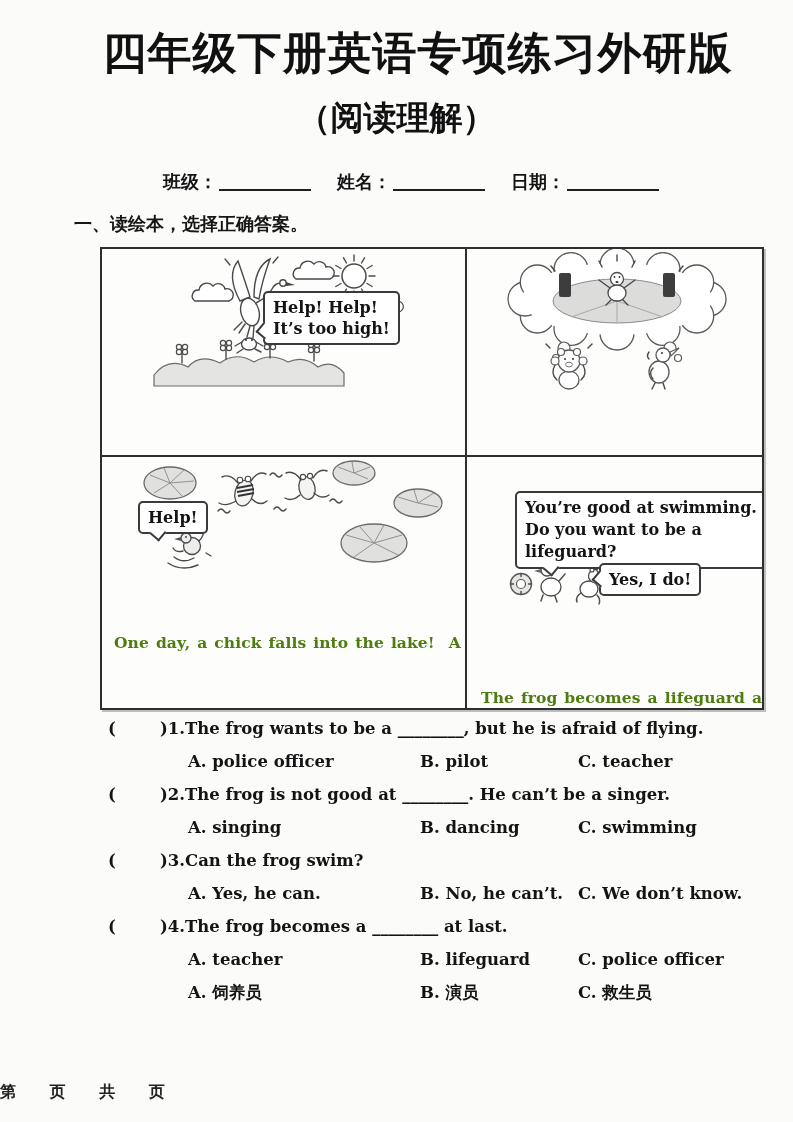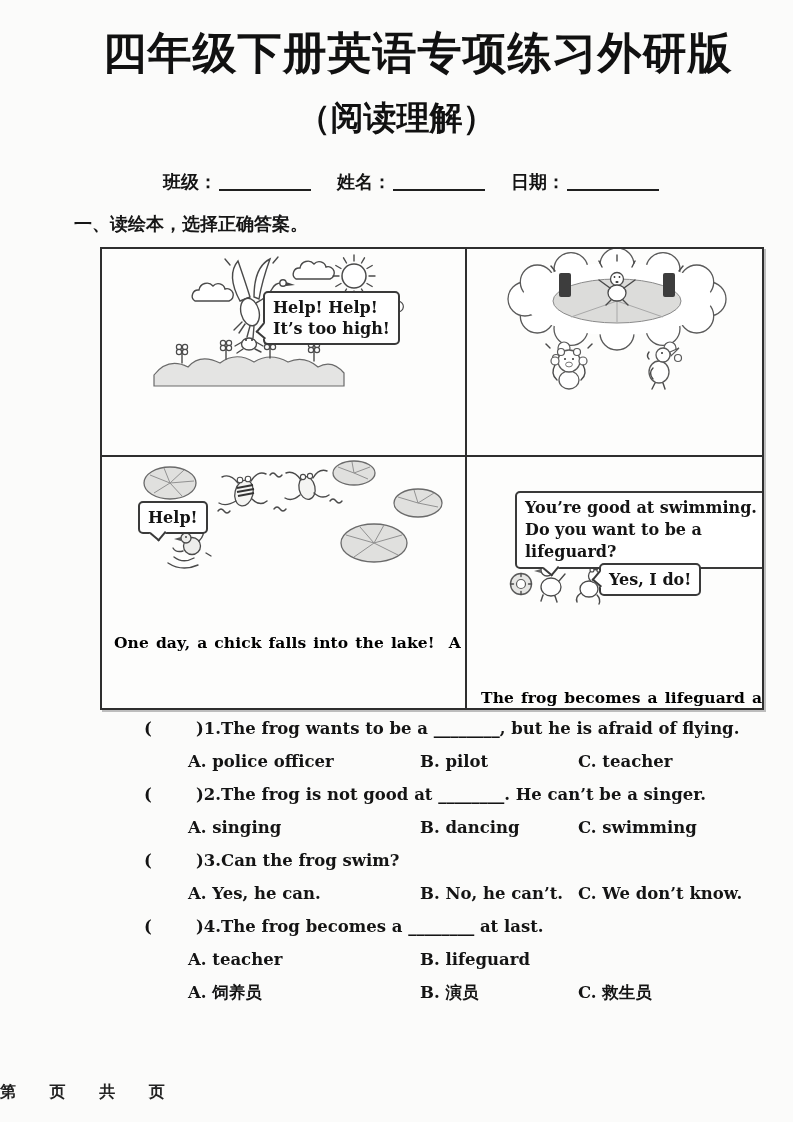--- a/index.html
+++ b/index.html
@@ -41,21 +41,21 @@
     grid-template-columns:365px 1fr;grid-template-rows:208px 1fr;
     background:#fdfdfc;box-shadow:2px 2px 0 #bdbdbd;
   }
   .cell{position:relative;overflow:hidden;}
   .cell.tl,.cell.bl{border-right:2px solid #2e2e2e;}
   .cell.tl,.cell.tr{border-bottom:2px solid #2e2e2e;}
 
   .cap{
     position:absolute;left:12px;font-size:15.5px;font-weight:700;
     letter-spacing:0.1px;word-spacing:1.5px;line-height:38px;
-    white-space:pre;color:#000000;
+    white-space:pre;color:#4d7c0f;
   }
   .cap-tl{top:121px;}
   .cap-tr{top:121px;left:14px;}
   .cap-bl{top:96px;line-height:36px;}
   .cap-br{top:146px;left:14px;}
 
   .bubble{
     position:absolute;border:2px solid #3a3a3a;border-radius:5px;background:#fff;
     font-weight:700;font-size:16px;line-height:21px;padding:4px 8px;
     white-space:nowrap;color:#141414;z-index:3;
@@ -74,21 +74,21 @@
   .b-p4b .tail{left:-7px;top:8px;transform:rotate(40deg);}
 
   svg{position:absolute;}
   .ill-line{fill:none;stroke:#4a4a4a;stroke-width:1.4;stroke-linecap:round;}
 
   
   .questions{
     position:absolute;left:108px;top:712px;width:660px;
     font-size:16.5px;font-weight:700;color:#141414;
   }
-  .q-line{height:33px;line-height:33px;white-space:nowrap;margin-left:36px;}
+  .q-line{height:33px;line-height:33px;white-space:nowrap;}
   .q-line .paren{display:inline-block;width:52px;}
   .q-opts{position:relative;height:33px;line-height:33px;text-align:right;}
   .q-opts .opt{position:absolute;white-space:nowrap;}
   .opt-a{left:80px;} .opt-b{left:312px;} .opt-c{left:470px;}
 
   .footer{
     position:absolute;top:1082px;left:0;width:100%;text-align:left;
     font-family:"DejaVu Sans","Liberation Sans",sans-serif;
     font-size:16px;font-weight:600;letter-spacing:14px;color:#222;
   }
@@ -444,20 +444,21 @@
         <span class="opt opt-b">B. No, he can’t.</span>
         <span class="opt opt-c">C. We don’t know.</span>
       </div>
     </div>
 
     <div class="q">
       <div class="q-line"><span class="paren">(</span><span>)4.</span><span>The frog becomes a ________ at last.</span></div>
       <div class="q-opts">
         <span class="opt opt-a">A. teacher</span>
         <span class="opt opt-b">B. lifeguard</span>
+        <span class="opt opt-c">C. police officer</span>
       </div>
     </div>
 
     <div class="q">
       <div class="q-opts">
         <span class="opt opt-a">A. 饲养员</span>
         <span class="opt opt-b">B. 演员</span>
         <span class="opt opt-c">C. 救生员</span>
       </div>
     </div>

